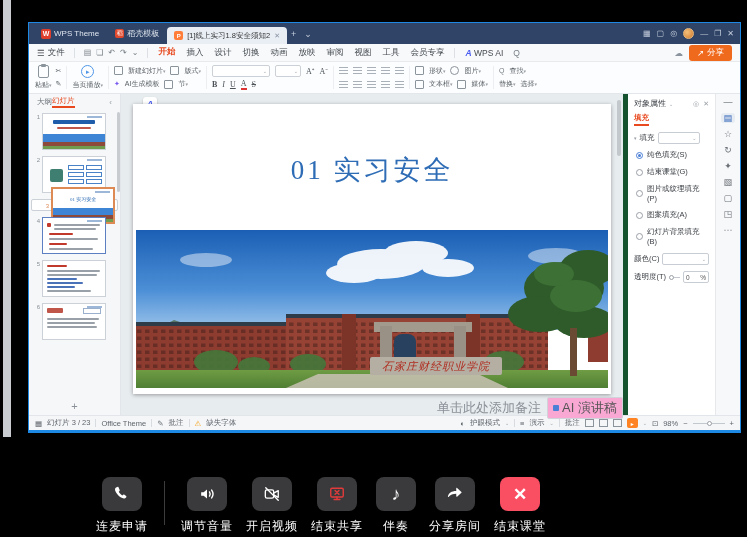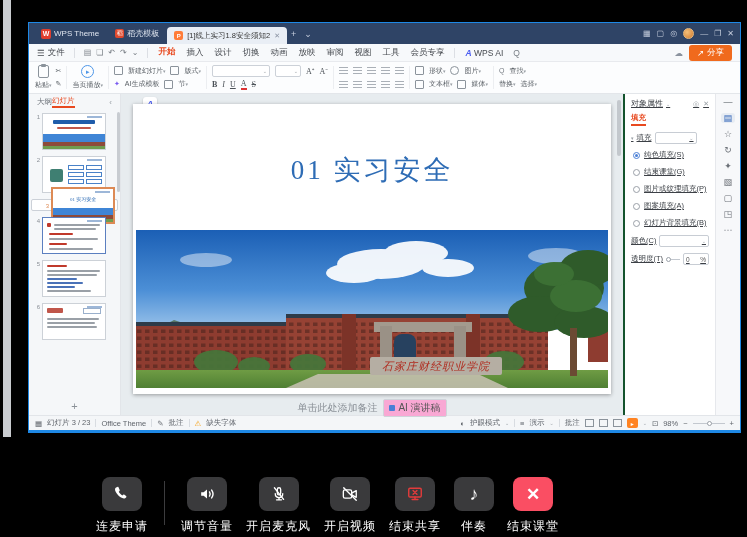--- a/index.html
+++ b/index.html
@@ -113,28 +113,28 @@
     border-radius:3px; box-shadow:0 1px 2px rgba(0,0,0,.25); color:#4a5cf0; font-weight:bold;
     font-size:9px; display:flex; align-items:center; justify-content:center; font-style:italic; }
   .slide { position:absolute; left:50%; transform:translateX(-50%); top:10px; width:478px; height:290px;
     background:#fff; box-shadow:0 1px 4px rgba(0,0,0,.35); }
   .slide-title { position:absolute; top:48px; left:0; right:0; text-align:center;
     font-family:"Liberation Serif", serif; font-size:27px; color:#2e6cb5; letter-spacing:3px; }
   .slide-photo { position:absolute; left:3px; right:3px; bottom:6px; height:158px; }
   .cv-scroll { position:absolute; right:2px; top:6px; width:4px; height:56px;
     background:#c3c8cd; border-radius:2px; }
   .notesbar { position:absolute; left:0; right:0; bottom:0; height:15px;
-    display:flex; align-items:center; justify-content:center; gap:6px; font-size:10px; color:#8a9097; }
+    display:flex; align-items:center; justify-content:flex-end; gap:6px; font-size:13px; color:#8a9097; }
   .ai-chip { display:flex; align-items:center; gap:3px; border:1px solid #d0d4da; background:#f9a8d4;
     border-radius:2px; padding:1px 5px; color:#555; }
   .ai-chip .dot { width:6px; height:6px; background:#4a7fd6; border-radius:1px; }
 
   
-  .props { width:92px; background:#fff; border-left:2px solid #14532d; padding:4px 6px;
-    font-size:7.5px; color:#3c4046; flex:0 0 auto;text-decoration:underline; }
+  .props { width:92px; background:#fff; border-left:5px solid #14532d; padding:4px 6px;
+    font-size:7.5px; color:#3c4046; flex:0 0 auto; }
   .pr-head { display:flex; align-items:center; gap:3px; font-size:8px; margin-bottom:4px; }
   .pr-head .sp { margin-left:auto; color:#9aa0a6; font-size:7px; display:flex; gap:4px; }
   .pr-tab { color:#e8491f; border-bottom:2px solid #e8491f; display:inline-block;
     padding-bottom:1px; margin-bottom:6px; font-weight:bold; }
   .pr-row { display:flex; align-items:center; gap:3px; margin-bottom:6px; }
   .pr-dd { flex:1; height:12px; border:1px solid #c8cdd4; border-radius:2px; background:#fff;
     display:flex; align-items:center; justify-content:flex-end; padding:0 2px; color:#9aa0a6; }
   .radio { width:7px; height:7px; border:1px solid #9aa0a8; border-radius:50%; flex:0 0 auto;
     position:relative; background:#fff; }
   .radio.on { border-color:#4a7fd6; }
@@ -635,31 +635,20 @@
       <svg width="20" height="20" viewBox="0 0 24 24" fill="none" stroke="#fff" stroke-width="1.7" stroke-linecap="round" stroke-linejoin="round">
           <path fill="#fff" stroke="none" d="M5 10v4h3l4 3.5v-11L8 10z"></path>
           <path d="M15 9.5c1 1.5 1 3.5 0 5"></path>
           <path d="M17.6 7.3c1.9 2.7 1.9 6.7 0 9.4"></path>
         </svg>
     </div>
     <span class="mlbl">调节音量</span>
   </div>
   <div class="mtg">
     <div class="tile">
-      <svg width="20" height="20" viewBox="0 0 24 24" fill="none" stroke="#fff" stroke-width="1.6" stroke-linecap="round">
-          <rect x="10" y="4.5" width="4" height="8.5" rx="2"></rect>
-          <path d="M7.5 11.5c0 3 2 4.8 4.5 4.8s4.5-1.8 4.5-4.8"></path>
-          <path d="M12 16.3V19M9 19h6"></path>
-          <path d="M6.5 4.5l11 14"></path>
-        </svg>
-    </div>
-    <span class="mlbl">开启麦克风</span>
-  </div>
-  <div class="mtg">
-    <div class="tile">
       <svg width="20" height="20" viewBox="0 0 24 24" fill="none" stroke="#fff" stroke-width="1.6" stroke-linecap="round" stroke-linejoin="round">
           <rect x="4" y="7" width="10" height="10" rx="2"></rect>
           <path d="M14 11l5.5-3v8L14 13"></path>
           <path d="M4.5 4.5l15 15"></path>
         </svg>
     </div>
     <span class="mlbl">开启视频</span>
   </div>
   <div class="mtg">
     <div class="tile">
@@ -671,18 +660,26 @@
     </div>
     <span class="mlbl">结束共享</span>
   </div>
   <div class="mtg">
     <div class="tile">
         <span class="note-glyph">♪</span>
       </div>
     <span class="mlbl">伴奏</span>
   </div>
   <div class="mtg">
+    <div class="tile">
+      <svg width="20" height="20" viewBox="0 0 24 24">
+          <path fill="#fff" d="M13.5 8.5V5.2c0-.5.6-.8 1-.4l5.2 4.7c.3.3.3.8 0 1l-5.2 4.7c-.4.4-1 .1-1-.4v-3.2c-4 0-7 1.2-9.3 3.9-.3.3-.8.1-.7-.3.8-4.2 4-6.7 10-6.7z"></path>
+        </svg>
+    </div>
+    <span class="mlbl">分享房间</span>
+  </div>
+  <div class="mtg">
     <div class="tile red">
         <span class="x-glyph">✕</span>
       </div>
     <span class="mlbl">结束课堂</span>
   </div>
 </div>
 
 </body></html>

